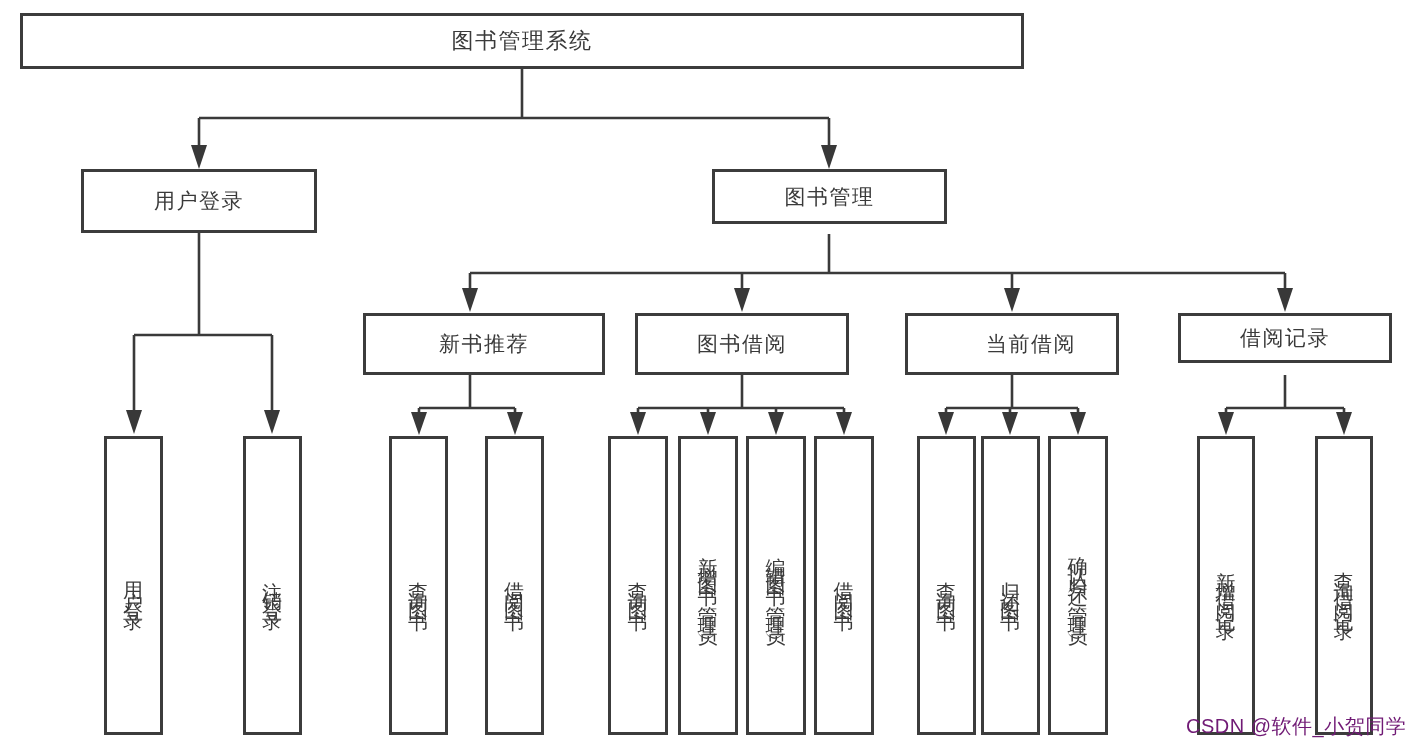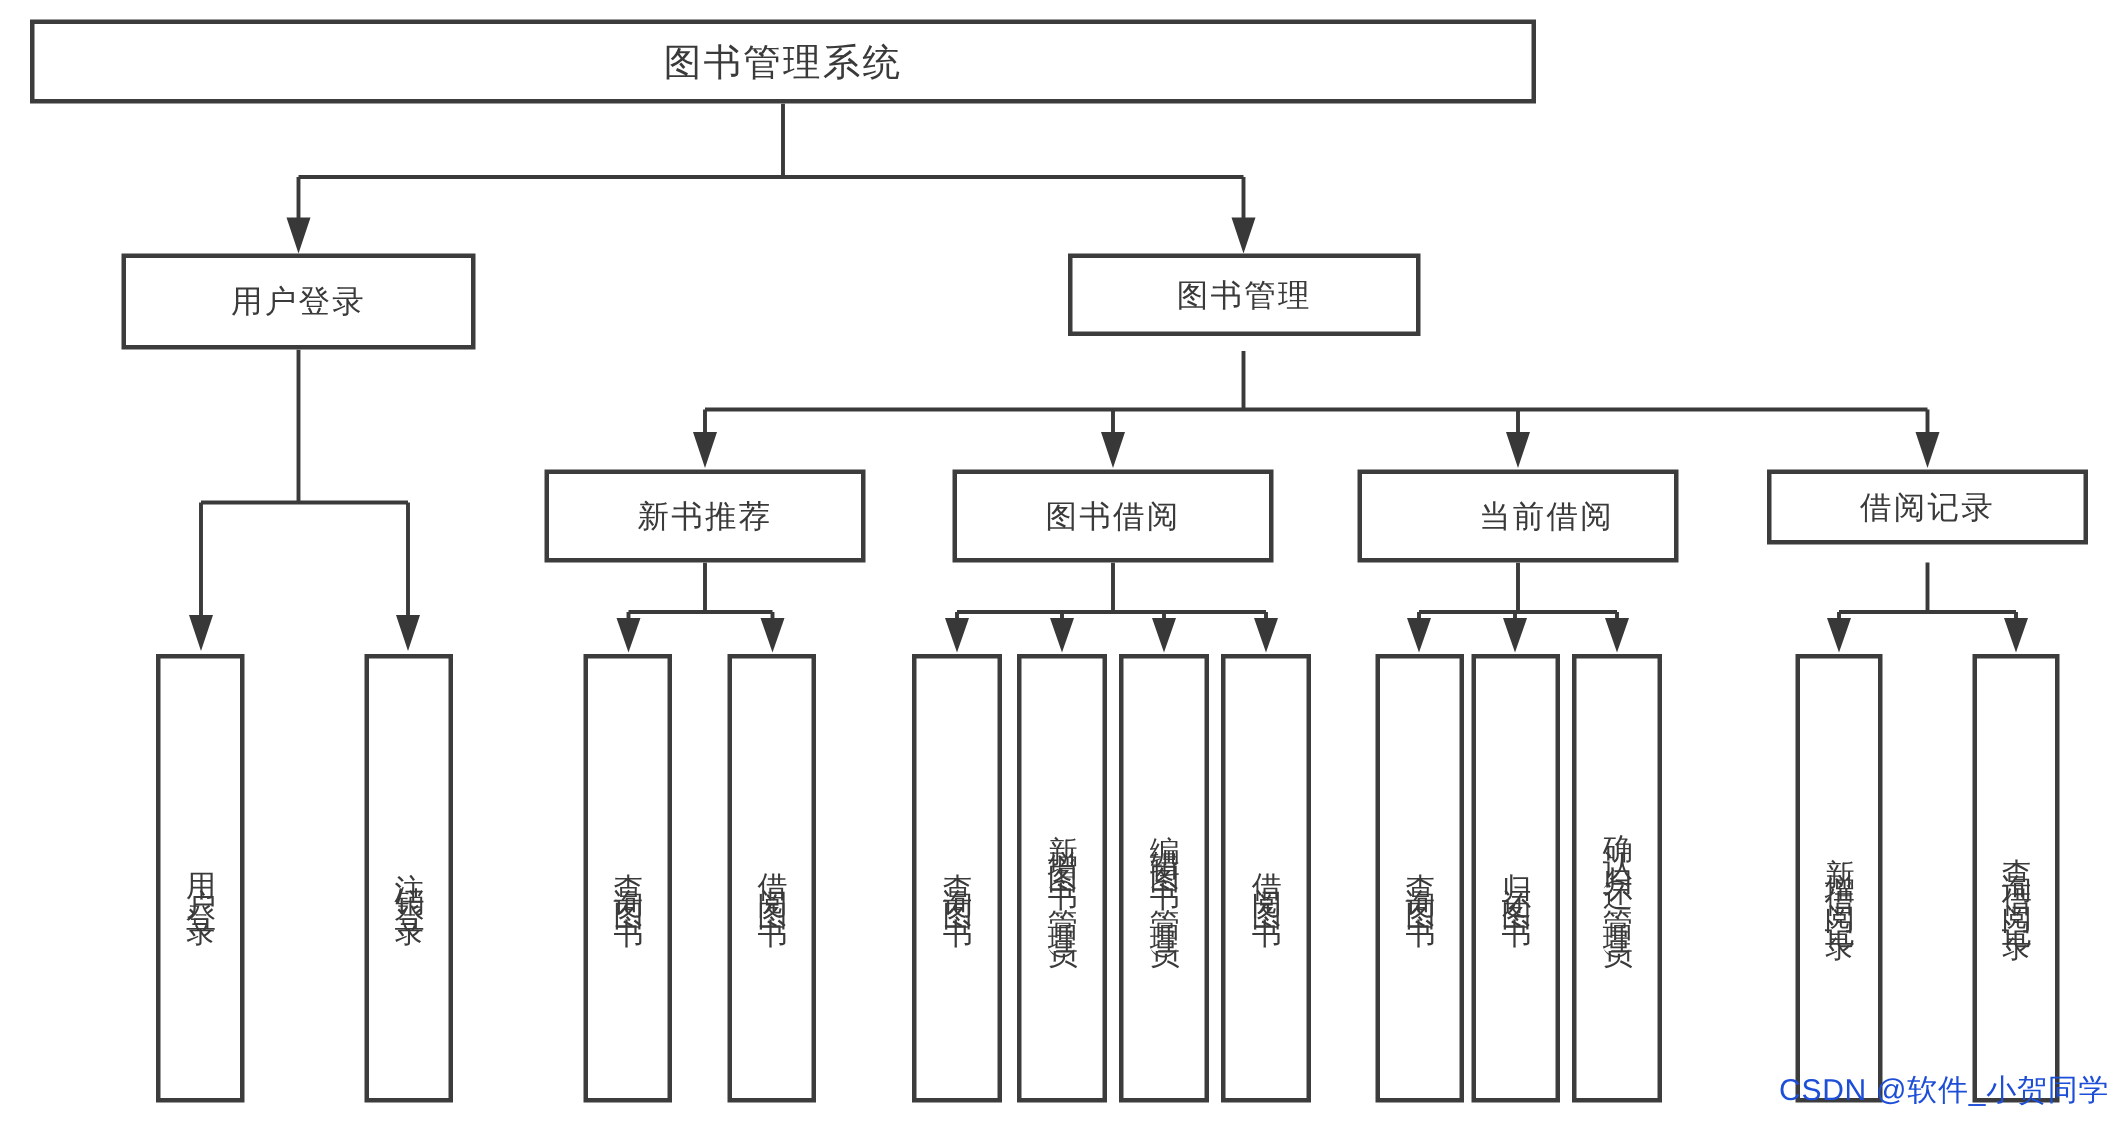--- a/index.html
+++ b/index.html
@@ -16,36 +16,36 @@
   .node{
     position:absolute;
     box-sizing:border-box;
     border:3px solid #3c3c3c;
     background:#ffffff;
     display:flex;align-items:center;justify-content:center;
     color:#3a3a3a;
     z-index:2;
   }
   .hnode{font-size:21px;letter-spacing:1.5px;}
-  .root{font-size:25px;letter-spacing:1.5px;}
+  .root{font-size:22px;letter-spacing:1.5px;}
   .leaf{z-index:2;}
   .vtext{
     writing-mode:vertical-rl;
     text-orientation:mixed;
     font-size:20px;
     letter-spacing:10px;
     white-space:nowrap;
     color:#3a3a3a;
     line-height:1;
   }
   .watermark{
     position:absolute;
     left:1186px;top:713px;
     font-size:20px;
-    color:#1d4ed8;
+    color:#701a75;
     letter-spacing:0.5px;
     z-index:3;
     white-space:nowrap;
   }
 </style>
 </head>
 <body>
 
 <div class="canvas">
 
@@ -103,21 +103,21 @@
     <span>图书管理系统</span>
   </div>
 
   <div class="node hnode" style="left:81px;top:169px;width:236px;height:64px;">
     <span>用户登录</span>
   </div>
   <div class="node hnode" style="left:712px;top:169px;width:235px;height:55px;">
     <span>图书管理</span>
   </div>
 
-  <div class="node hnode" style="left:363px;top:313px;width:214px;height:62px;font-family:Liberation Mono, monospace;">
+  <div class="node hnode" style="left:363px;top:313px;width:242px;height:62px;font-family:Liberation Mono, monospace;">
     <span>新书推荐</span>
   </div>
   <div class="node hnode" style="left:635px;top:313px;width:214px;height:62px;justify-content:center;">
     <span>图书借阅</span>
   </div>
   <div class="node hnode" style="left:905px;top:313px;width:214px;height:62px;padding-left:38px;">
     <span>当前借阅</span>
   </div>
   <div class="node hnode" style="left:1178px;top:313px;width:214px;height:50px;">
     <span>借阅记录</span>

